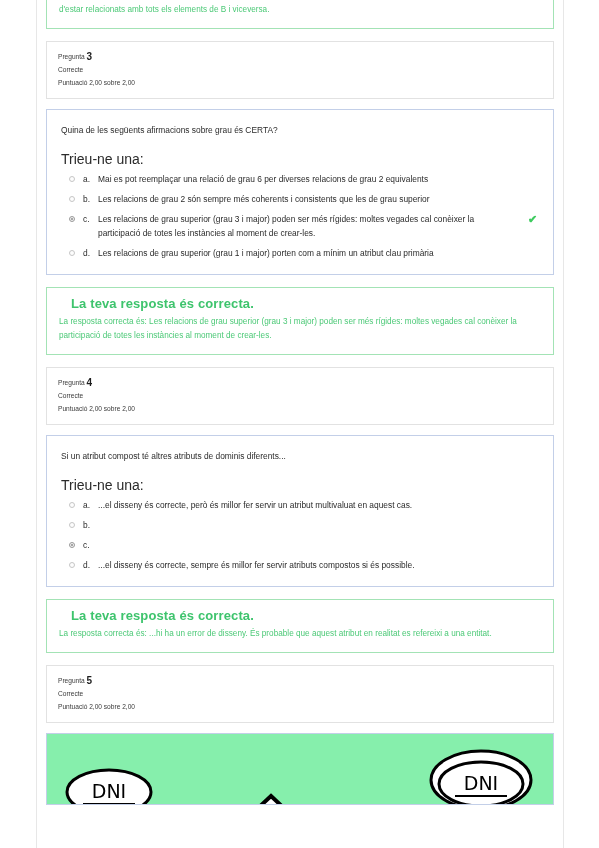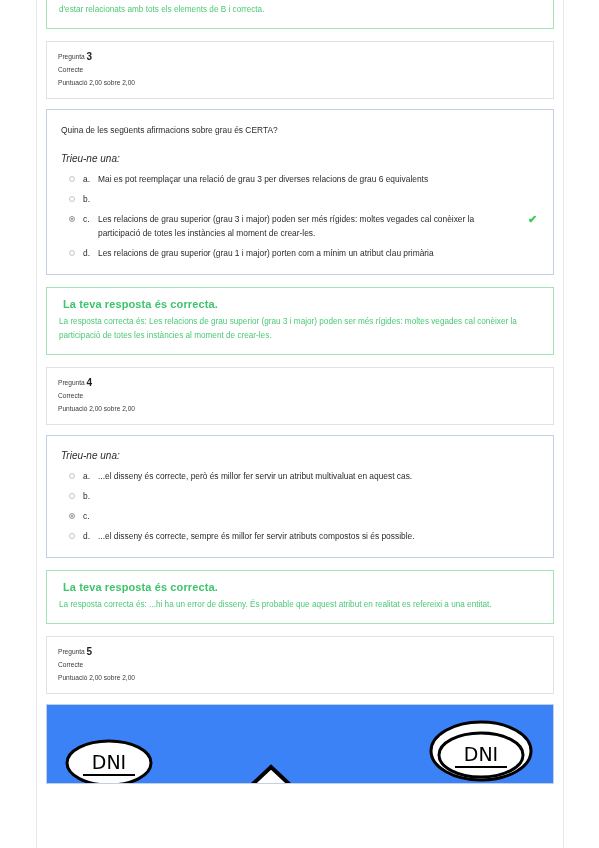--- a/index.html
+++ b/index.html
@@ -42,23 +42,23 @@
   
   .fb-box {
     border: 1px solid #a3e3b5;
     background: #ffffff;
     padding: 9px 12px 11px 12px;
     margin: 0 0 12px 0;
   }
   .fb-title {
     color: #3ec46d;
     font-weight: bold;
-    font-size: 11px;
-    line-height: 14px;
-    margin: 0 0 4px 4px;
+    font-size: 13px;
+    line-height: 14px;
+    margin: 0 0 4px 12px;
     letter-spacing: .01em;
   }
   .fb-text {
     color: #4cc977;
     font-size: 8.2px;
     line-height: 14px;
     margin: 0;
   }
 
   .info-box {
@@ -88,25 +88,24 @@
     margin: 0 0 12px 0;
     position: relative;
   }
   .q-stem {
     font-size: 8.4px;
     line-height: 14px;
     color: #2b2b2b;
     margin: 0 0 15px 0;
   }
   .q-prompt {
-    font-size: 10px;
+    font-size: 14px;
     line-height: 14px;
     color: #2b2b2b;
     margin: 0 0 6px 0;
-    font-style: italic;
   }
   .opt {
     display: flex;
     align-items: flex-start;
     margin: 0 0 6px 0;
     position: relative;
     padding-right: 22px;
   }
   .opt:last-child { margin-bottom: 2px; }
   .radio {
@@ -156,23 +155,23 @@
   .tick.inline {
     position: static;
     margin-left: 3px;
     display: inline-block;
     vertical-align: -1px;
   }
 
   
   .fig-box {
     border: 1px solid #c3cfe8;
-    background: #3b82f6;
+    background: #86efac;
     padding: 0;
-    height: 80px;
+    height: 72px;
     overflow: hidden;
     position: relative;
   }
   .fig-inner {
     position: absolute;
     left: 0; top: 0;
     width: 100%; height: 240px;
   }
 </style>
 </head>
@@ -180,45 +179,46 @@
 
 <div class="page">
 
   <div class="rail rail-left"></div>
   <div class="rail rail-right"></div>
 
   <div class="content">
 
     <div class="fb-box" style="margin-top:-16px; padding-top:4px; border-top-color:transparent;">
       <p class="fb-text">La resposta correcta és: En una participació total de l'entitat A amb l'entitat B, tots els elements de A sempre han</p>
-      <p class="fb-text">d'estar relacionats amb tots els elements de B i correcta.</p>
+      <p class="fb-text">d'estar relacionats amb tots els elements de B i viceversa.</p>
     </div>
 
     <div class="info-box">
       <p class="info-line">
         <span>Pregunta</span>
         <span class="qnum">3</span>
       </p>
       <p class="info-line">Correcte</p>
       <p class="info-line">Puntuació 2,00 sobre 2,00</p>
     </div>
 
     <div class="q-box">
       <p class="q-stem">Quina de les següents afirmacions sobre grau és CERTA?</p>
       <p class="q-prompt">Trieu-ne una:</p>
 
       <div class="opt">
         <span class="radio"></span>
         <span class="opt-letter">a.</span>
-        <span class="opt-text">Mai es pot reemplaçar una relació de grau 3 per diverses relacions de grau 6 equivalents</span>
+        <span class="opt-text">Mai es pot reemplaçar una relació de grau 6 per diverses relacions de grau 2 equivalents</span>
       </div>
 
       <div class="opt">
         <span class="radio"></span>
         <span class="opt-letter">b.</span>
+        <span class="opt-text">Les relacions de grau 2 són sempre més coherents i consistents que les de grau superior</span>
       </div>
 
       <div class="opt">
         <span class="radio checked"></span>
         <span class="opt-letter">c.</span>
         <span class="opt-text">Les relacions de grau superior (grau 3 i major) poden ser més rígides: moltes vegades cal conèixer la participació de totes les instàncies al moment de crear-les.</span>
         <span class="tick">✔</span>
       </div>
 
       <div class="opt">
@@ -236,20 +236,21 @@
     <div class="info-box">
       <p class="info-line">
         <span>Pregunta</span>
         <span class="qnum">4</span>
       </p>
       <p class="info-line">Correcte</p>
       <p class="info-line">Puntuació 2,00 sobre 2,00</p>
     </div>
 
     <div class="q-box">
+      <p class="q-stem">Si un atribut compost té altres atributs de dominis diferents...</p>
       <p class="q-prompt">Trieu-ne una:</p>
 
       <div class="opt">
         <span class="radio"></span>
         <span class="opt-letter">a.</span>
         <span class="opt-text">...el disseny és correcte, però és millor fer servir un atribut multivaluat en aquest cas.</span>
       </div>
 
       <div class="opt">
         <span class="radio"></span>

